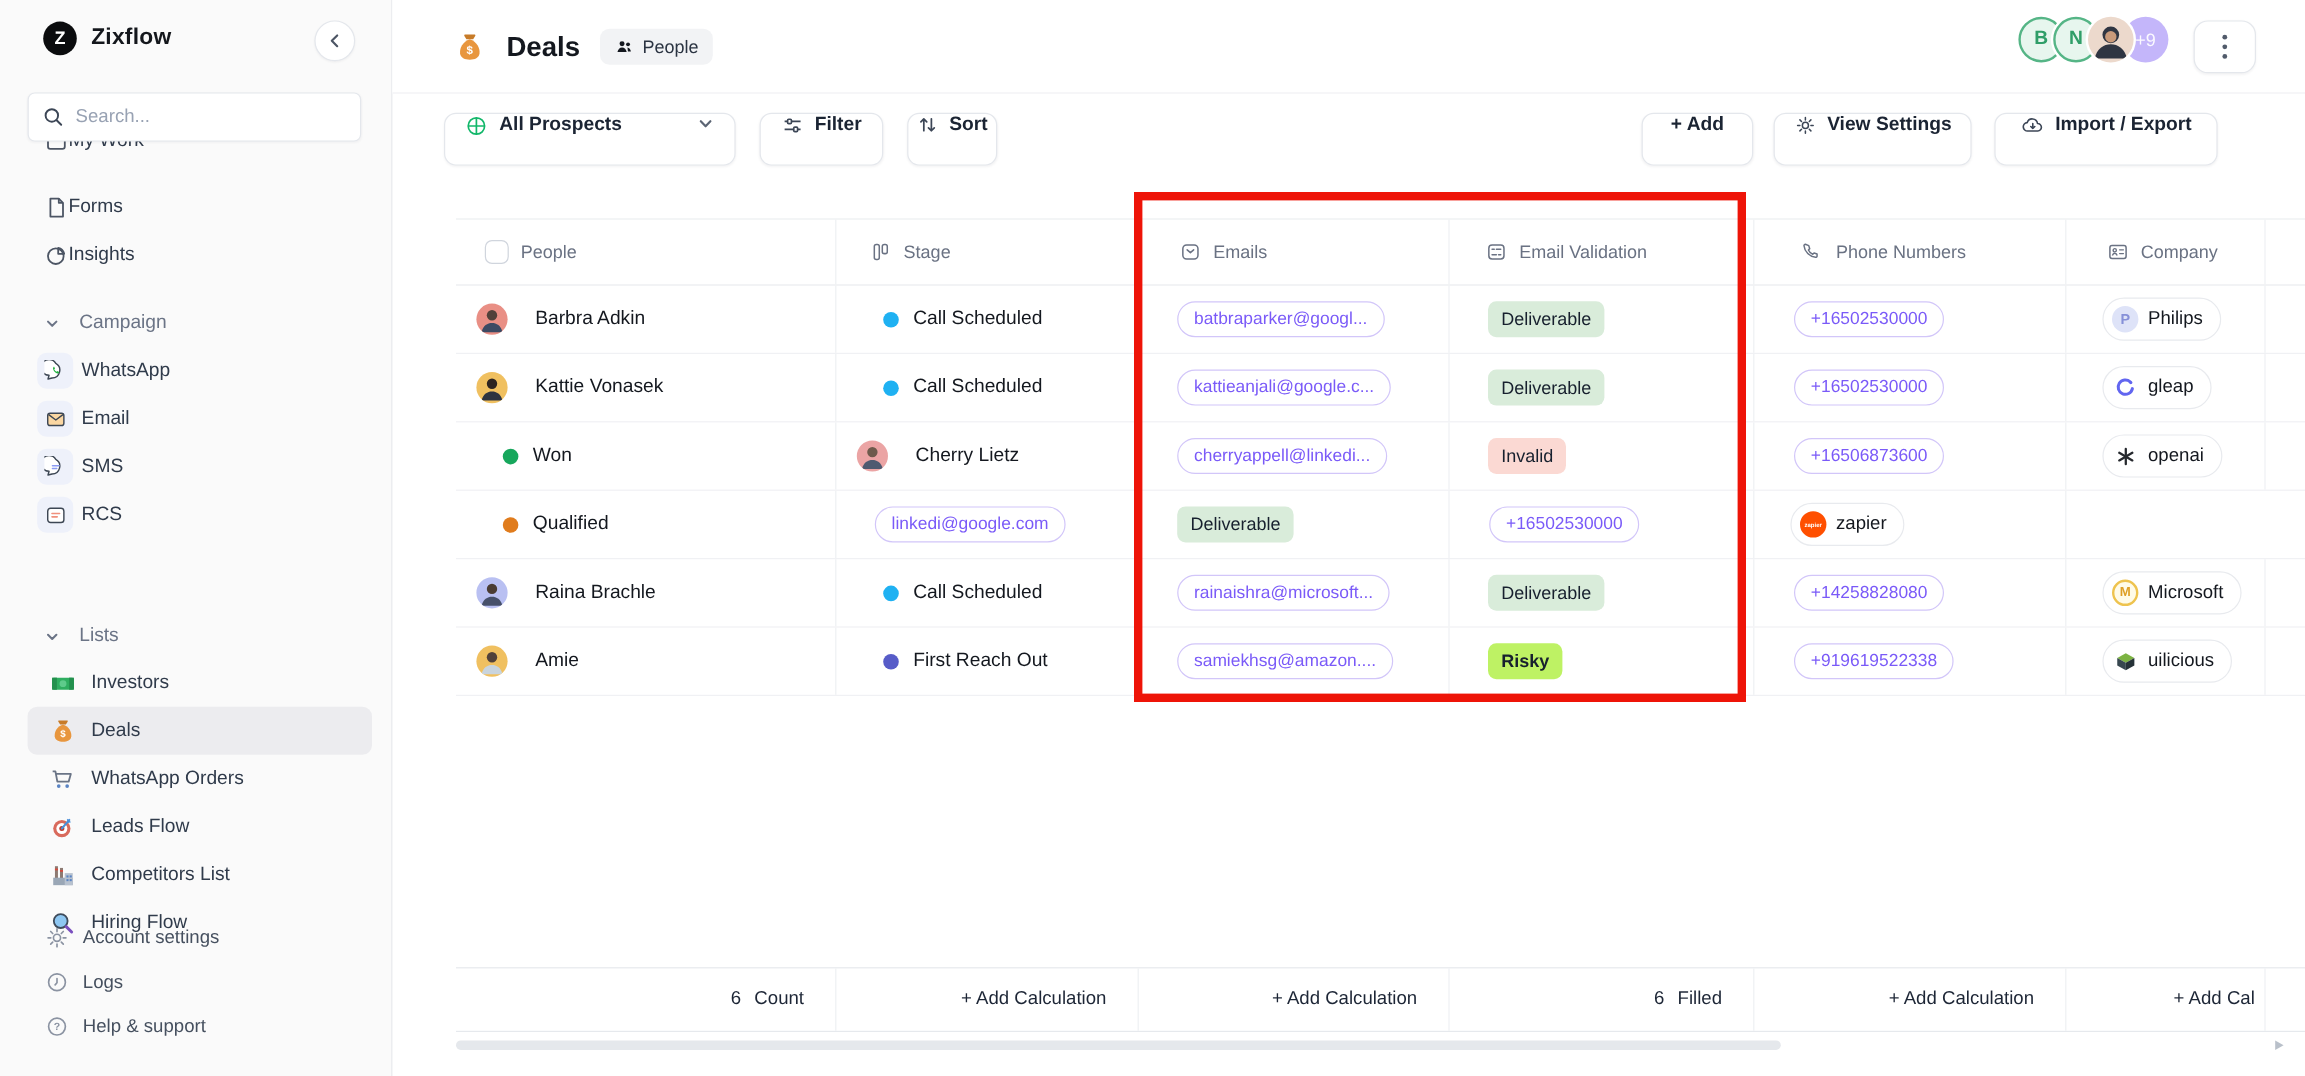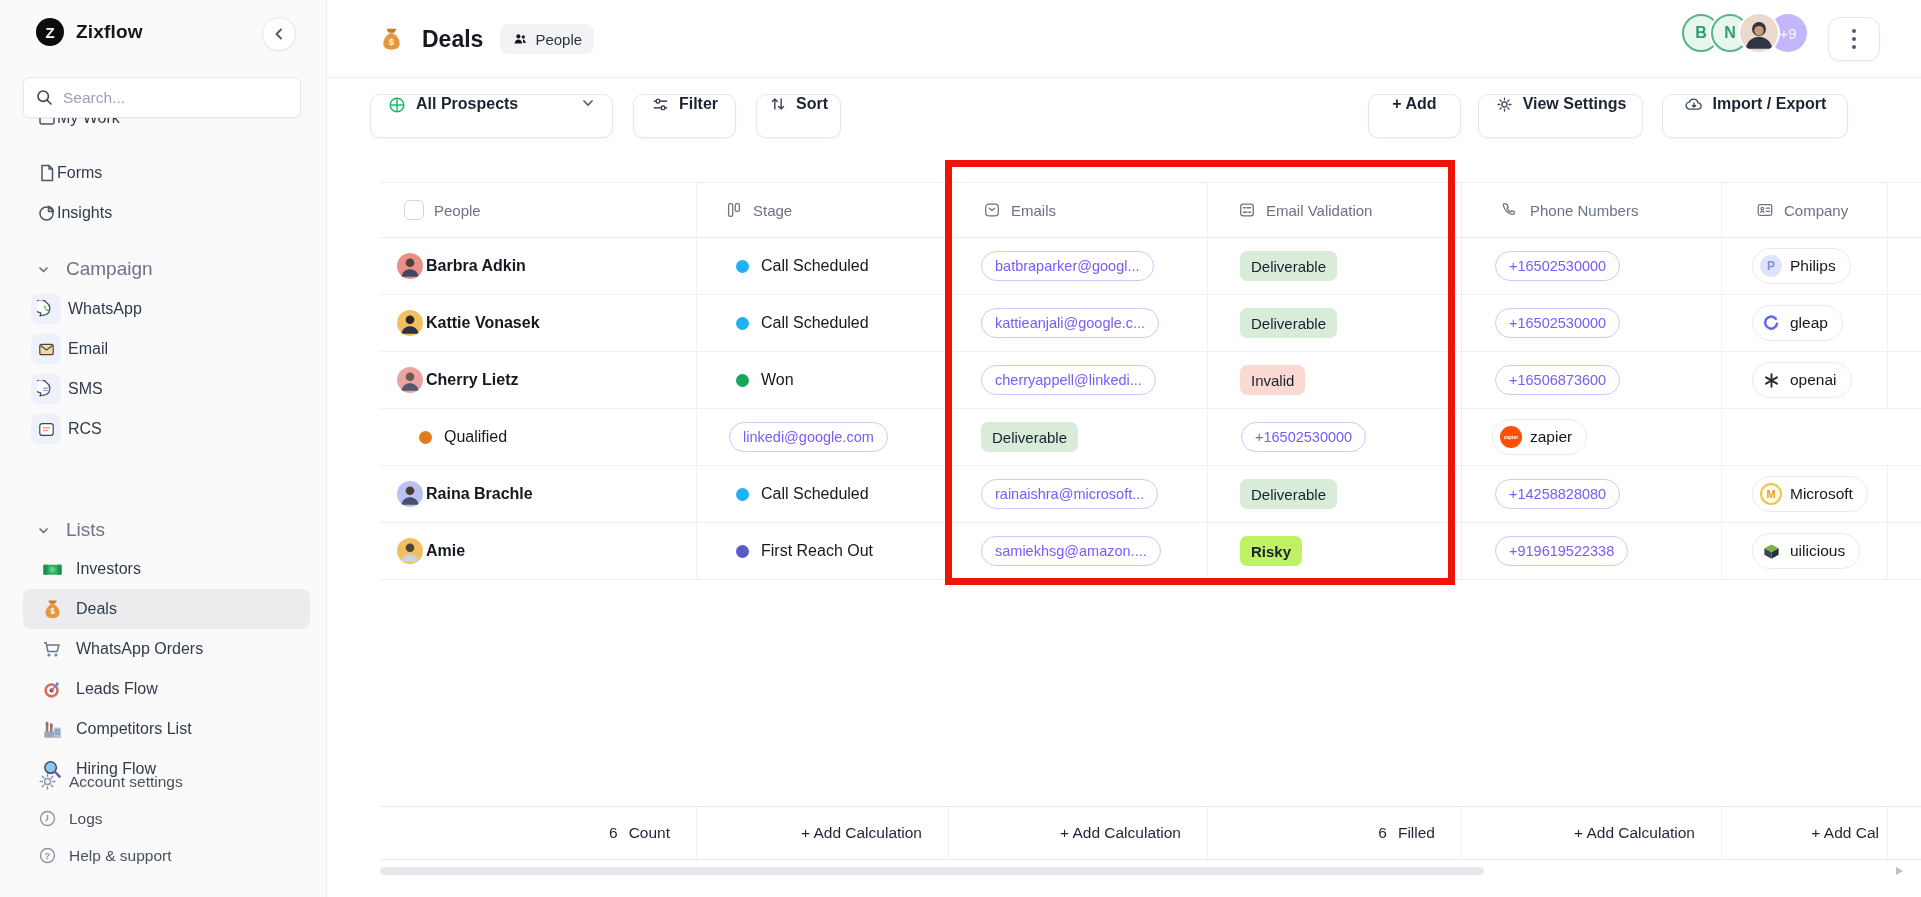--- a/index.html
+++ b/index.html
@@ -24,21 +24,21 @@
   .search-box input { border:none; outline:none; background:transparent; font-family:inherit;
     font-size:15.5px; color:#667085; width:200px; }
   .search-box input::placeholder { color:#98a2b3; }
   .snav { position:absolute; left:23px; width:287px; }
   .nav-item { height:40px; display:flex; align-items:center; padding-left:14px;
     font-size:16px; color:#303b4b; border-radius:8px; }
   .nav-item .emoji-ic { margin-left:2px; }
   .nav-top { top:98px; z-index:1; }
   .gap15 { margin-top:15px; }
   .sec-head { height:26px; display:flex; align-items:center; gap:16px; padding-left:14px;
-    font-size:19px; color:#6871823; color:#6b7486; }
+    font-size:16px; color:#6871823; color:#6b7486; }
   .sec-campaign { top:256px; }
   .sec-campaign .items { margin-top:7px; }
   .sec-lists { top:473px;margin-top:44px; }
   .sec-lists .items { margin-top:6px; }
   .chip { width:30px; height:30px; border-radius:8px; background:#eef1fa;
     display:flex; align-items:center; justify-content:center; margin-left:-6px; }
   .chip-item { padding-left:14px; gap:7px; }
   .emoji-item { padding-left:16px; gap:12px; }
   .nav-item.selected { background:#ececef; }
   .snav-footer { top:763px; }
@@ -62,37 +62,37 @@
     background:#fff; border:1px solid #e4e7ec; display:flex; align-items:center; justify-content:center;
     gap:0; flex-direction:column; box-shadow:0 1px 2px rgba(16,24,40,.05); }
   .kebab-btn i { width:4px; height:4px; border-radius:50%; background:#515b6b; margin:2px 0; }
   
   .btn { position:absolute; top:94px; height:44px; background:#fff; border:1px solid #e4e7ec;
     border-radius:10px; display:flex; align-items:flex-start; justify-content:center; gap:9px;
     font-size:16px; font-weight:600; color:#1b2433; box-shadow:0 1px 2px rgba(16,24,40,.05); }
   .b-view { left:370px; width:243px; justify-content:flex-start; padding:0 16px; }
   .b-view .sp { flex:1; }
   .b-filter { left:633px; width:103px; }
-  .b-sort { left:756px; width:85px; }
+  .b-sort { left:756px; width:75px; }
   .b-add { left:1368px; width:93px; }
   .b-settings { left:1478px; width:165px; }
   .b-import { left:1662px; width:186px; }
   
   .tgrid { display:grid; grid-template-columns:317px 252px 259px 254px 260px 166px 33px; }
   .thead { position:absolute; left:380px; top:182px; width:1541px; height:56px;
     border-top:1px solid #eceef1; border-bottom:1px solid #eaecef; }
   .thead .cell { font-size:15px; color:#6a7283; gap:10px; }
   .tbody { position:absolute; left:380px; top:238px; width:1541px; }
   .trow { height:57px; border-bottom:1px solid #f0f1f4; }
   .cell { display:flex; align-items:center; border-right:1px solid #eef0f3; height:100%; }
   .cell:last-child { border-right:none; }
   .h-people { padding-left:24px; gap:16px; }
   .h-ic { padding-left:30px; }
   .checkbox { width:20px; height:20px; border:1.5px solid #d0d5dd; border-radius:6px; background:#fff; }
-  .c-people { padding-left:17px; gap:3px;font-weight:bold; }
+  .c-people { padding-left:17px; gap:23px; }
   .avatar { width:26px; height:26px; border-radius:50%; display:flex; align-items:flex-end; justify-content:center; overflow:hidden; }
   .pname, .sname { font-size:16px; color:#14181f; }
   .c-stage { padding-left:39px; gap:12px; }
   .dot { width:13px; height:13px; border-radius:50%; }
   .dot-sched { background:#1fb1f2; } .dot-won { background:#17a75c; }
   .dot-qual { background:#e07c1d; } .dot-first { background:#575cc8; }
   .c-email { padding-left:32px; } .c-val { padding-left:32px; }
   .c-phone { padding-left:33px; } .c-company { padding-left:30px; }
   .pill { display:inline-flex; align-items:center; height:30px; padding:0 13px; border-radius:999px;
     border:1px solid #d2c6f9; color:#7a5af8; font-size:14.5px; white-space:nowrap; background:#fff; }
@@ -507,32 +507,32 @@
                 <circle cx="17.6" cy="7" r="1.6" fill="#6266f0"></circle>
               </svg>
             </span>
           <span>gleap</span>
         </span>
       </div>
       <div class="cell"></div>
     </div>
 
     <div class="trow tgrid">
+      <div class="cell c-stage">
+        <span class="dot dot-won"></span>
+        <span class="sname">Won</span>
+      </div>
       <div class="cell c-people">
         <span class="avatar" style="background:#eba4a4">
             <svg width="26" height="26" viewBox="0 0 24 24">
               <circle cx="12" cy="9" r="4" fill="#6e5a4c"></circle>
               <path d="M4 22c1-5 4.6-7 8-7s7 2 8 7z" fill="#4e5a70"></path>
             </svg>
           </span>
         <span class="pname">Cherry Lietz</span>
-      </div>
-      <div class="cell c-stage">
-        <span class="dot dot-won"></span>
-        <span class="sname">Won</span>
       </div>
       <div class="cell c-email">
         <span class="pill">cherryappell@linkedi...</span>
       </div>
       <div class="cell c-val">
         <span class="vbadge v-invalid">Invalid</span>
       </div>
       <div class="cell c-phone">
         <span class="pill">+16506873600</span>
       </div>

